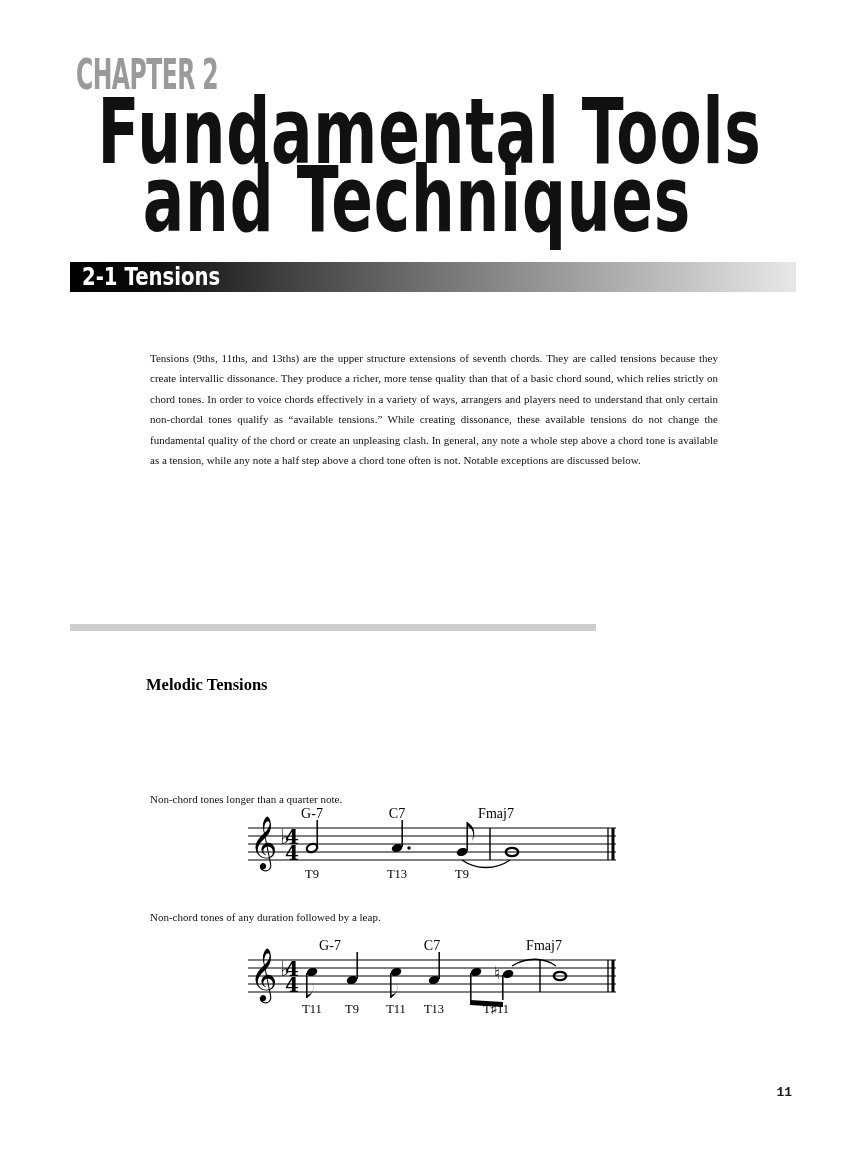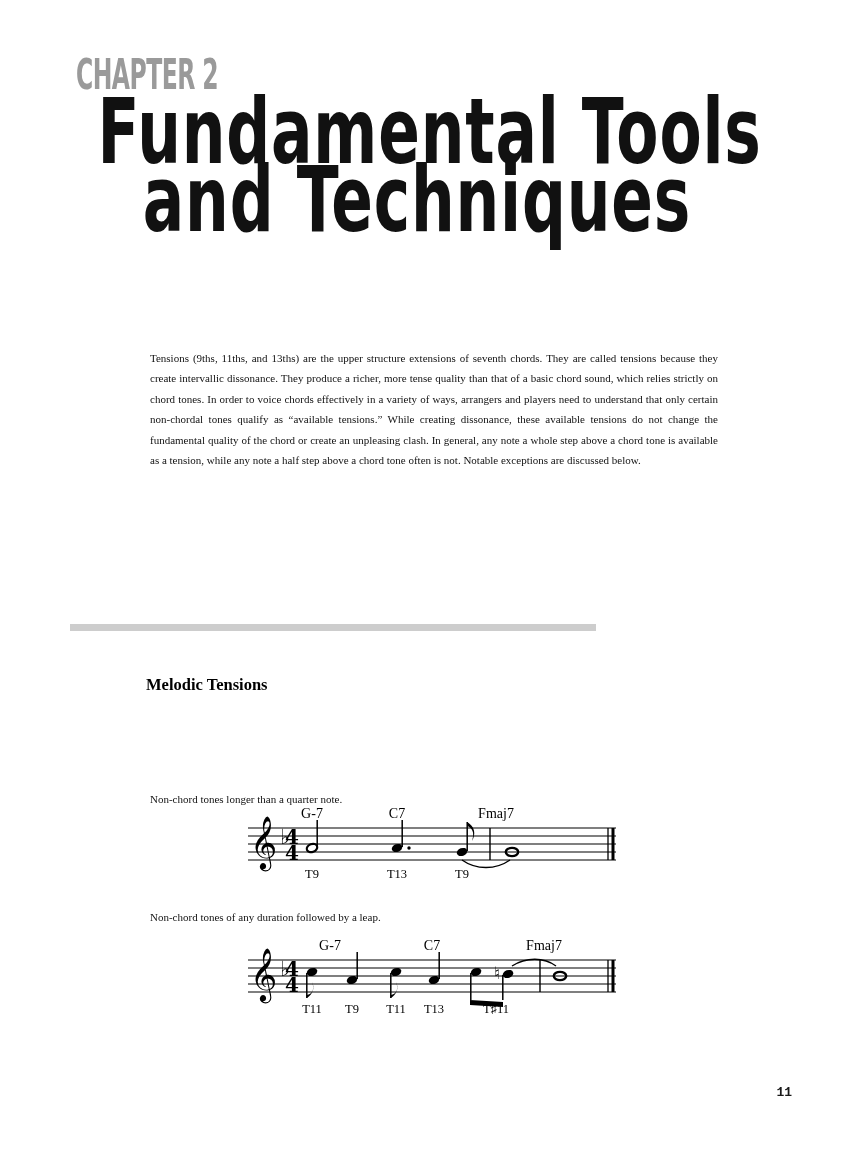--- a/index.html
+++ b/index.html
@@ -181,20 +181,23 @@
 <div class="page">
 
   <div class="chapter-block">
     <div class="chapter-label">CHAPTER 2</div>
     <div class="chapter-title">
       <span class="tline">Fundamental Tools</span>
       <span class="tline">and Techniques</span>
     </div>
   </div>
 
+  <div class="section-bar">
+    <span class="section-bar-label">2-1  Tensions</span>
+  </div>
 
   <div class="body-col">
     <p class="body">Tensions (9ths, 11ths, and 13ths) are the upper structure extensions of seventh chords. They are called tensions because they create intervallic dissonance. They produce a richer, more tense quality than that of a basic chord sound, which relies strictly on chord tones. In order to voice chords effectively in a variety of ways, arrangers and players need to understand that only certain non-chordal tones qualify as “available tensions.” While creating dissonance, these available tensions do not change the fundamental quality of the chord or create an unpleasing clash. In general, any note a whole step above a chord tone is available as a tension, while any note a half step above a chord tone often is not. Notable exceptions are discussed below.</p>
   </div>
 
   <div class="divider"></div>
 
   <div class="subhead">Melodic Tensions</div>
 
 

